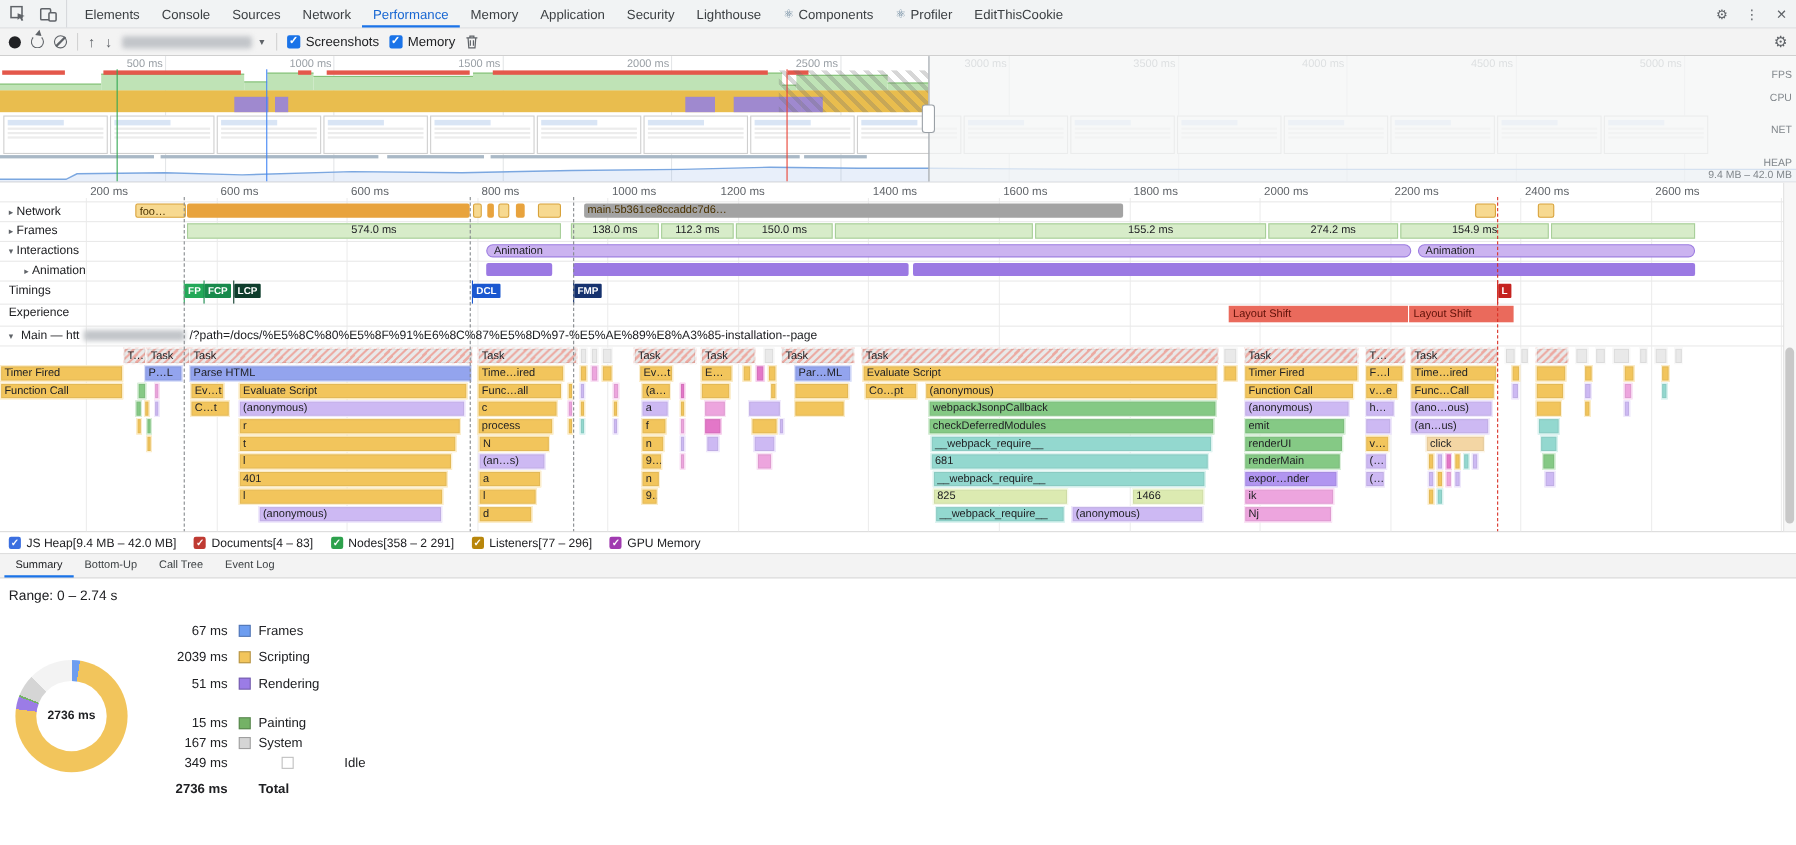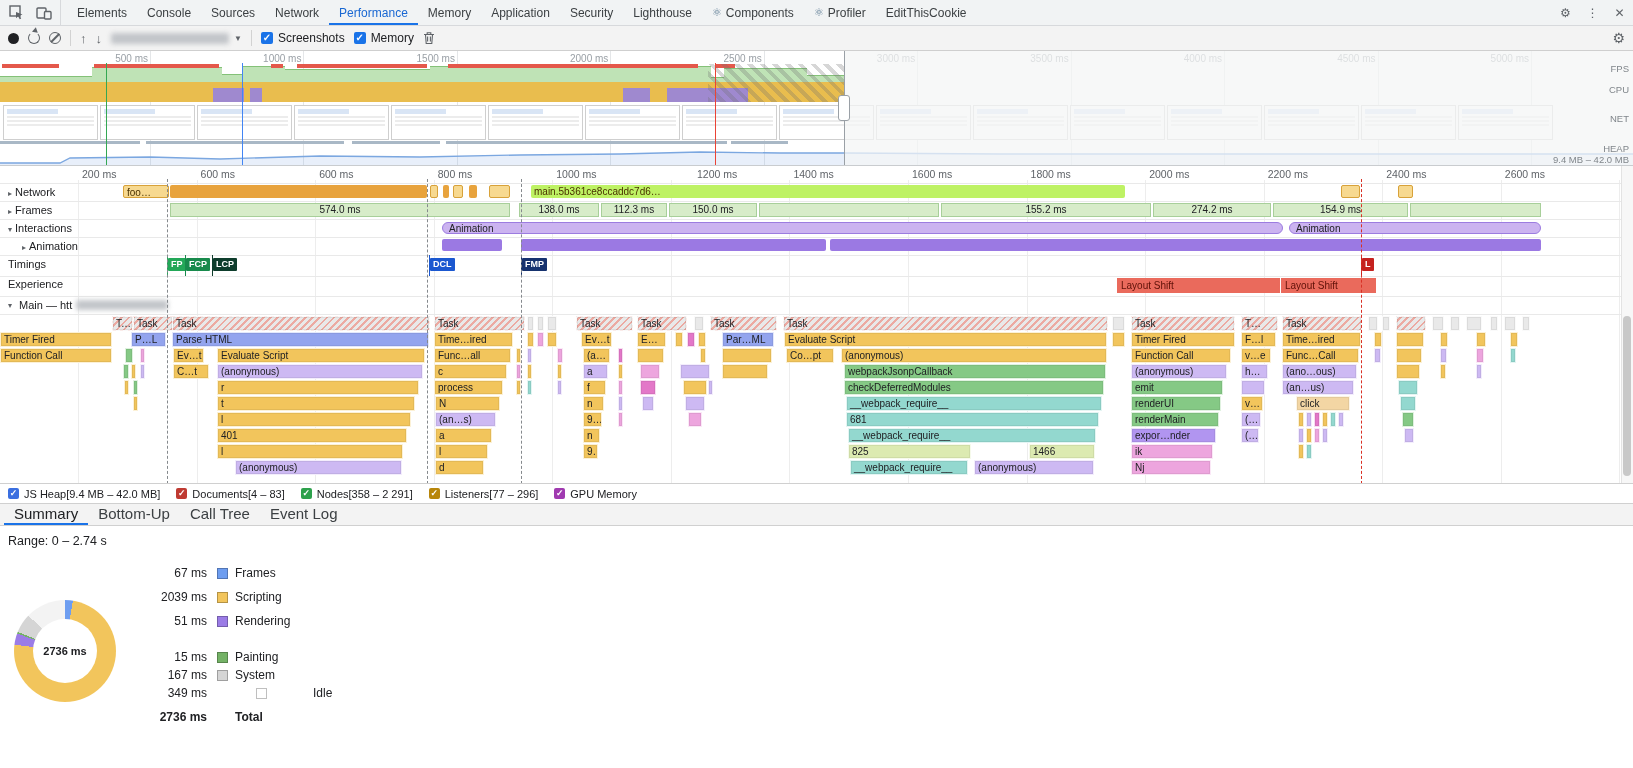--- a/index.html
+++ b/index.html
@@ -77,21 +77,21 @@
   .vdash{position:absolute;top:13px;height:305px;width:0;border-left:1px dashed #85898d}
   .sbtrack{position:absolute;right:0;top:0;width:12px;height:318px;background:#f7f7f7;border-left:1px solid #e3e3e3;box-sizing:border-box}
   .sbthumb{position:absolute;right:2px;width:8px;border-radius:4px;background:#c8c8c8}
   
   #counters{position:absolute;top:484px;left:0;right:0;height:20px;background:#fff;border-bottom:1px solid #d0d0d0;
             display:flex;align-items:center;gap:16px;padding-left:8px;font-size:11px;box-sizing:border-box}
   .counter{display:flex;align-items:center;gap:5px}
   .counter-box{width:11px;height:11px;border-radius:2px;color:#fff;font-size:9px;line-height:11px;text-align:center;font-weight:bold}
   #btabs{position:absolute;top:504px;left:0;right:0;height:22px;background:#f3f3f3;border-bottom:1px solid #d0d0d0;
          display:flex;padding-left:4px;box-sizing:border-box}
-  .btab{padding:0 10px;font-size:15px;line-height:20px;color:#3c4043}
+  .btab{padding:0 10px;font-size:10px;line-height:20px;color:#3c4043}
   .btab.active{box-shadow:inset 0 -2px 0 #1a73e8;color:#202124}
   #summary{position:absolute;top:526px;left:0;right:0;bottom:0;background:#fff}
   #rangelbl{position:absolute;left:8px;top:8px;font-size:12.5px}
   #donut{position:absolute;left:14px;top:74px;width:102px;height:102px;border-radius:50%}
   #donut-hole{position:absolute;left:33px;top:93px;width:64px;height:64px;border-radius:50%;background:#fff;
               text-align:center;line-height:64px;font-size:11px;font-weight:bold}
   #legend{position:absolute;left:112px;top:35px}
   .lg-row{position:absolute;left:0;height:24px;display:flex;align-items:center;white-space:nowrap}
   .lg-val{width:95px;text-align:right;font-size:12px}
   .lg-chip{width:11px;height:11px;margin:0 7px 0 10px;border:1px solid rgba(0,0,0,0.25);box-sizing:border-box}
@@ -357,21 +357,21 @@
     <div class="rlab" style="left: 82px;">200 ms</div>
     <div class="grid" style="left: 196.57px;"></div>
     <div class="rlab" style="left: 200.57px;">600 ms</div>
     <div class="grid" style="left: 315.14px;"></div>
     <div class="rlab" style="left: 319.14px;">600 ms</div>
     <div class="grid" style="left: 433.71px;"></div>
     <div class="rlab" style="left: 437.71px;">800 ms</div>
     <div class="grid" style="left: 552.28px;"></div>
     <div class="rlab" style="left: 556.28px;">1000 ms</div>
     <div class="grid" style="left: 670.85px;"></div>
-    <div class="rlab" style="left: 697px;">1200 ms</div>
+    <div class="rlab" style="left: 655px;">1200 ms</div>
     <div class="grid" style="left: 789.42px;"></div>
     <div class="rlab" style="left: 793.42px;">1400 ms</div>
     <div class="grid" style="left: 907.99px;"></div>
     <div class="rlab" style="left: 911.99px;">1600 ms</div>
     <div class="grid" style="left: 1026.56px;"></div>
     <div class="rlab" style="left: 1030.56px;">1800 ms</div>
     <div class="grid" style="left: 1145.13px;"></div>
     <div class="rlab" style="left: 1149.13px;">2000 ms</div>
     <div class="grid" style="left: 1263.7px;"></div>
     <div class="rlab" style="left: 1267.7px;">2200 ms</div>
@@ -395,21 +395,21 @@
     <div class="lane-label" style="left: 22px; top: 74px;"><span class="arr">▸</span><span>Animation</span></div>
     <div class="lane-label" style="left: 8px; top: 92px;"><span>Timings</span></div>
     <div class="lane-label" style="left: 8px; top: 112px;"><span>Experience</span></div>
     <div class="netbar" style="left: 123px; width: 46px; background: rgb(247, 217, 144); border: 1px solid rgb(216, 162, 58);">foo…</div>
     <div class="netbar" style="left: 170px; width: 257px; background: rgb(232, 163, 61);"></div>
     <div class="netbar" style="left: 430px; width: 8px; background: rgb(247, 217, 144); border: 1px solid rgb(216, 162, 58);"></div>
     <div class="netbar" style="left: 443px; width: 6px; background: rgb(232, 163, 61);"></div>
     <div class="netbar" style="left: 453px; width: 10px; background: rgb(247, 217, 144); border: 1px solid rgb(216, 162, 58);"></div>
     <div class="netbar" style="left: 469px; width: 8px; background: rgb(232, 163, 61);"></div>
     <div class="netbar" style="left: 489px; width: 21px; background: rgb(247, 217, 144); border: 1px solid rgb(216, 162, 58);"></div>
-    <div class="netbar" style="left: 531px; width: 594px; background: #bef264;">main.5b361ce8ccaddc7d6…</div>
+    <div class="netbar" style="left: 531px; width: 490px; background: #a3a3a3;">main.5b361ce8ccaddc7d6…</div>
     <div class="netbar" style="left: 1341px; width: 19px; background: rgb(247, 217, 144); border: 1px solid rgb(216, 162, 58);"></div>
     <div class="netbar" style="left: 1398px; width: 15px; background: rgb(247, 217, 144); border: 1px solid rgb(216, 162, 58);"></div>
     <div class="frameseg" style="left: 170px; width: 340px;">574.0 ms</div>
     <div class="frameseg" style="left: 519px; width: 80px;">138.0 ms</div>
     <div class="frameseg" style="left: 601px; width: 66px;">112.3 ms</div>
     <div class="frameseg" style="left: 669px; width: 88px;">150.0 ms</div>
     <div class="frameseg" style="left: 759px; width: 180px;"></div>
     <div class="frameseg" style="left: 941px; width: 210px;">155.2 ms</div>
     <div class="frameseg" style="left: 1153px; width: 118px;">274.2 ms</div>
     <div class="frameseg" style="left: 1273px; width: 135px;">154.9 ms</div>
@@ -430,20 +430,21 @@
     <div class="tline" style="left: 521px; background: rgb(22, 50, 110);"></div>
     <div class="badge" style="left: 522px; background: rgb(22, 50, 110);">FMP</div>
     <div class="tline" style="left: 1361px; background: rgb(197, 34, 31);"></div>
     <div class="badge" style="left: 1362px; background: rgb(197, 34, 31);">L</div>
     <div class="expbar" style="left: 1117px; width: 163px; background: rgb(234, 106, 92);">Layout Shift</div>
     <div class="expbar" style="left: 1281px; width: 95px; background: rgb(234, 106, 92);">Layout Shift</div>
     <div id="mainhdr">
       <span class="arr">▾</span>
       <span>Main — htt</span>
       <span class="blurchip" style="width: 92px; height: 10px;"></span>
+      <span>/?path=/docs/%E5%8C%80%E5%8F%91%E6%8C%87%E5%8D%97-%E5%AE%89%E8%A3%85-installation--page</span>
     </div>
     <div class="bar task-bar" style="left: 112px; top: 150px; width: 21px;">Task</div>
     <div class="bar task-bar" style="left: 133px; top: 150px; width: 40px;">Task</div>
     <div class="bar task-bar" style="left: 172px; top: 150px; width: 258px;">Task</div>
     <div class="bar task-bar" style="left: 434px; top: 150px; width: 91px;">Task</div>
     <div class="bar task-bar" style="left: 527px; top: 150px; width: 7px; background: rgb(233, 233, 233);"></div>
     <div class="bar task-bar" style="left: 537px; top: 150px; width: 7px; background: rgb(233, 233, 233);"></div>
     <div class="bar task-bar" style="left: 547px; top: 150px; width: 10px; background: rgb(233, 233, 233);"></div>
     <div class="bar task-bar" style="left: 576px; top: 150px; width: 57px;">Task</div>
     <div class="bar task-bar" style="left: 637px; top: 150px; width: 50px;">Task</div>

